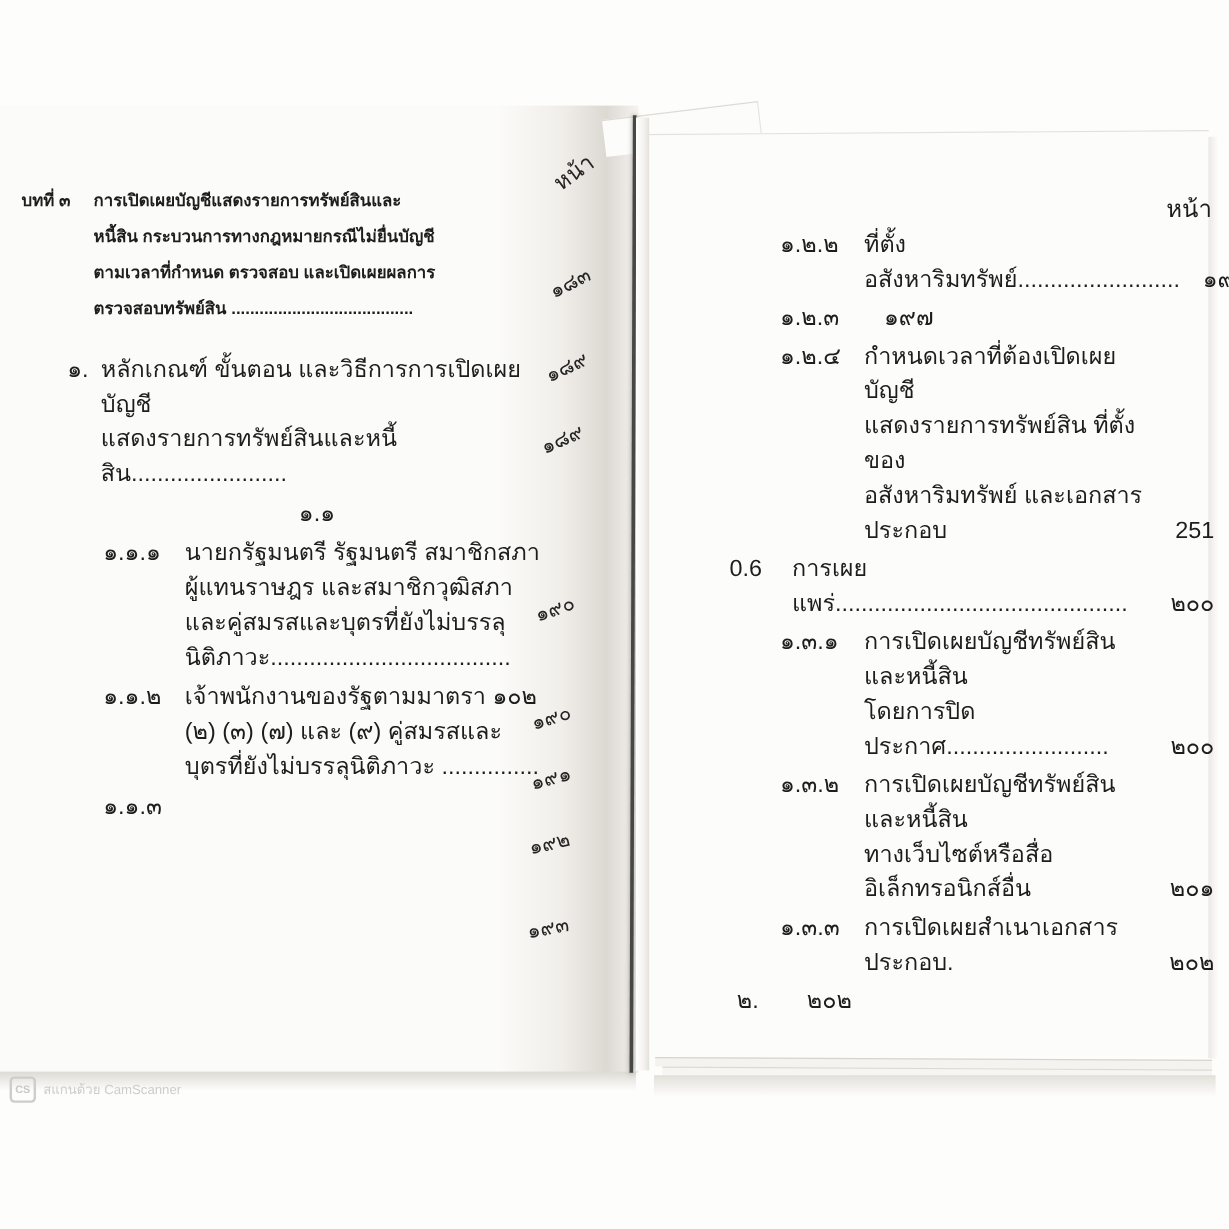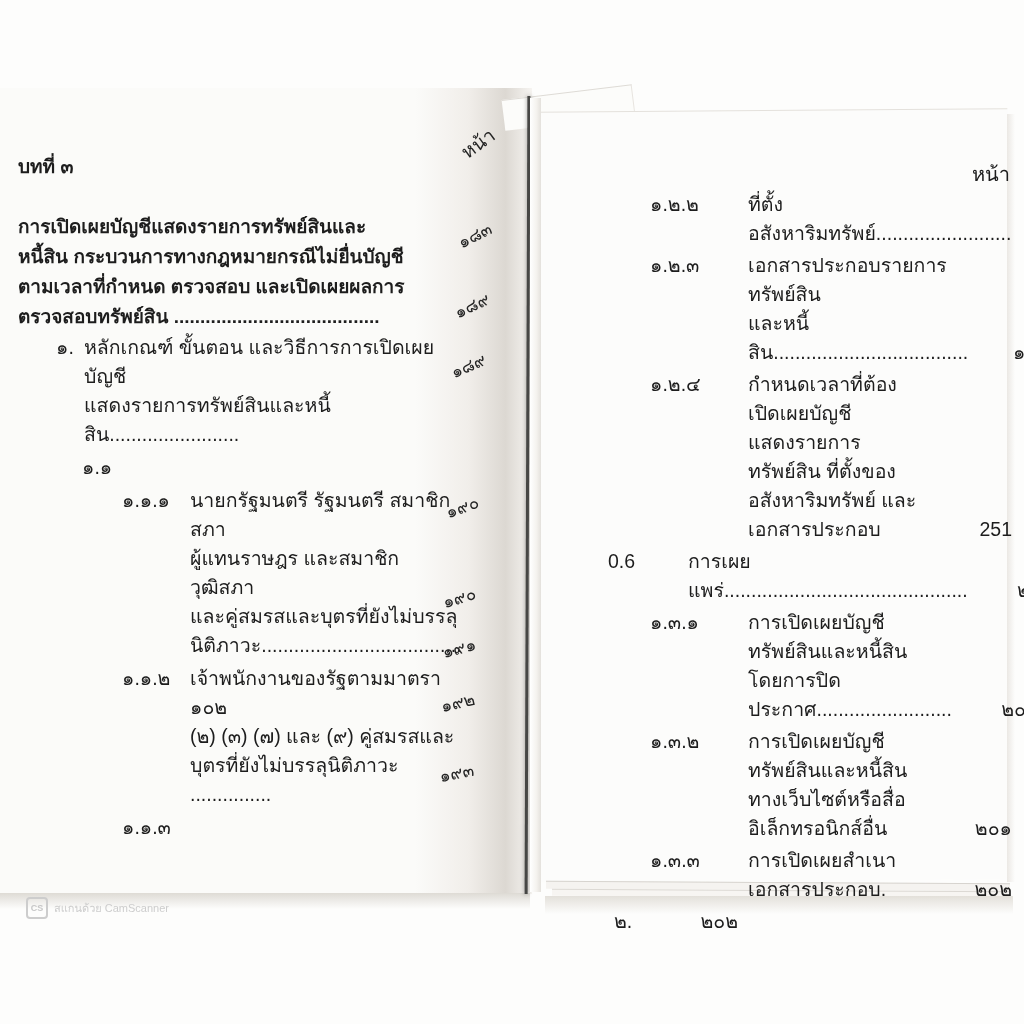--- a/index.html
+++ b/index.html
@@ -59,43 +59,43 @@
 
   
   .toc{position:absolute;font-size:19.5px;line-height:29px;color:#1d1d1d;}
   .toc-left{left:18px;top:152px;width:442px;}
   .toc-right{left:584px;top:190px;width:428px;}
   .entry{display:flex;align-items:flex-start;margin-bottom:4px;}
   .entry .num{flex:0 0 auto;}
   .entry .txt{flex:1 1 auto;white-space:pre-line;}
   .entry .pg{flex:0 0 58px;text-align:right;align-self:flex-end;}
   
-  .heading{display:flex;font-weight:bold;font-size:19px;line-height:30px;margin-bottom:1px;flex-direction:column;}
+  .heading{display:flex;font-weight:bold;font-size:14px;line-height:30px;margin-bottom:22px;}
   .heading .num{flex:0 0 60px;}
   .heading .txt{flex:1;white-space:pre-line;}
   
   .toc-left .lv1{margin-left:38px;}  .toc-left .lv1 .num{width:28px;}
-  .toc-left .lv2{margin-left:64px;}  .toc-left .lv2 .num{width:44px;}
-  .toc-left .lv3{margin-left:104px;} .toc-left .lv3 .num{width:68px;}
-  
-  .toc-right .entry{margin-bottom:3px;gap:28px;}
+  .toc-left .lv2{margin-left:64px;justify-content:center;}  .toc-left .lv2 .num{width:44px;}
+  .toc-left .lv3{margin-left:68px;} .toc-left .lv3 .num{width:68px;}
+  
+  .toc-right .entry{margin-bottom:3px;}
   .toc-right .lv1{margin-left:30px;}  .toc-right .lv1 .num{width:38px;}
   .toc-right .lv2{margin-left:24px;}  .toc-right .lv2 .num{width:52px;}
   .toc-right .lv3{margin-left:66px;}  .toc-right .lv3 .num{width:70px;}
 
   .right-header{
     position:absolute;left:962px;top:158px;width:48px;
     font-size:20px;color:#1d1d1d;text-align:right;
   }
 
   
   .strip-item{position:absolute;font-size:17px;color:#242424;transform-origin:left bottom;}
 
   
-  .wm{position:absolute;left:26px;top:897px;display:flex;align-items:center;gap:6px;color:#cfcfcf;}
+  .wm{position:absolute;left:8px;top:897px;display:flex;align-items:center;gap:6px;color:#cfcfcf;}
   .wm-icon{
     width:18px;height:18px;border:2px solid #cdcdcd;border-radius:4px;
     font-size:9px;font-weight:bold;display:flex;align-items:center;justify-content:center;color:#c7c7c7;
   }
   .wm-text{font-size:11px;color:#cdcdcd;}
 </style>
 </head>
 <body>
 
 <div class="photo">
@@ -160,22 +160,20 @@
   <div class="right-header">หน้า</div>
 
   <div class="toc toc-right">
     <div class="entry lv3">
       <span class="num">๑.๒.๒</span>
       <span class="txt">ที่ตั้งอสังหาริมทรัพย์.........................</span>
       <span class="pg">๑๙๖</span>
     </div>
     <div class="entry lv3">
       <span class="num">๑.๒.๓</span>
-      <span class="txt">เอกสารประกอบรายการทรัพย์สิน
-และหนี้สิน....................................</span>
       <span class="pg">๑๙๗</span>
     </div>
     <div class="entry lv3">
       <span class="num">๑.๒.๔</span>
       <span class="txt">กำหนดเวลาที่ต้องเปิดเผยบัญชี
 แสดงรายการทรัพย์สิน ที่ตั้งของ
 อสังหาริมทรัพย์ และเอกสารประกอบ</span>
       <span class="pg">251</span>
     </div>
     <div class="entry lv2">

